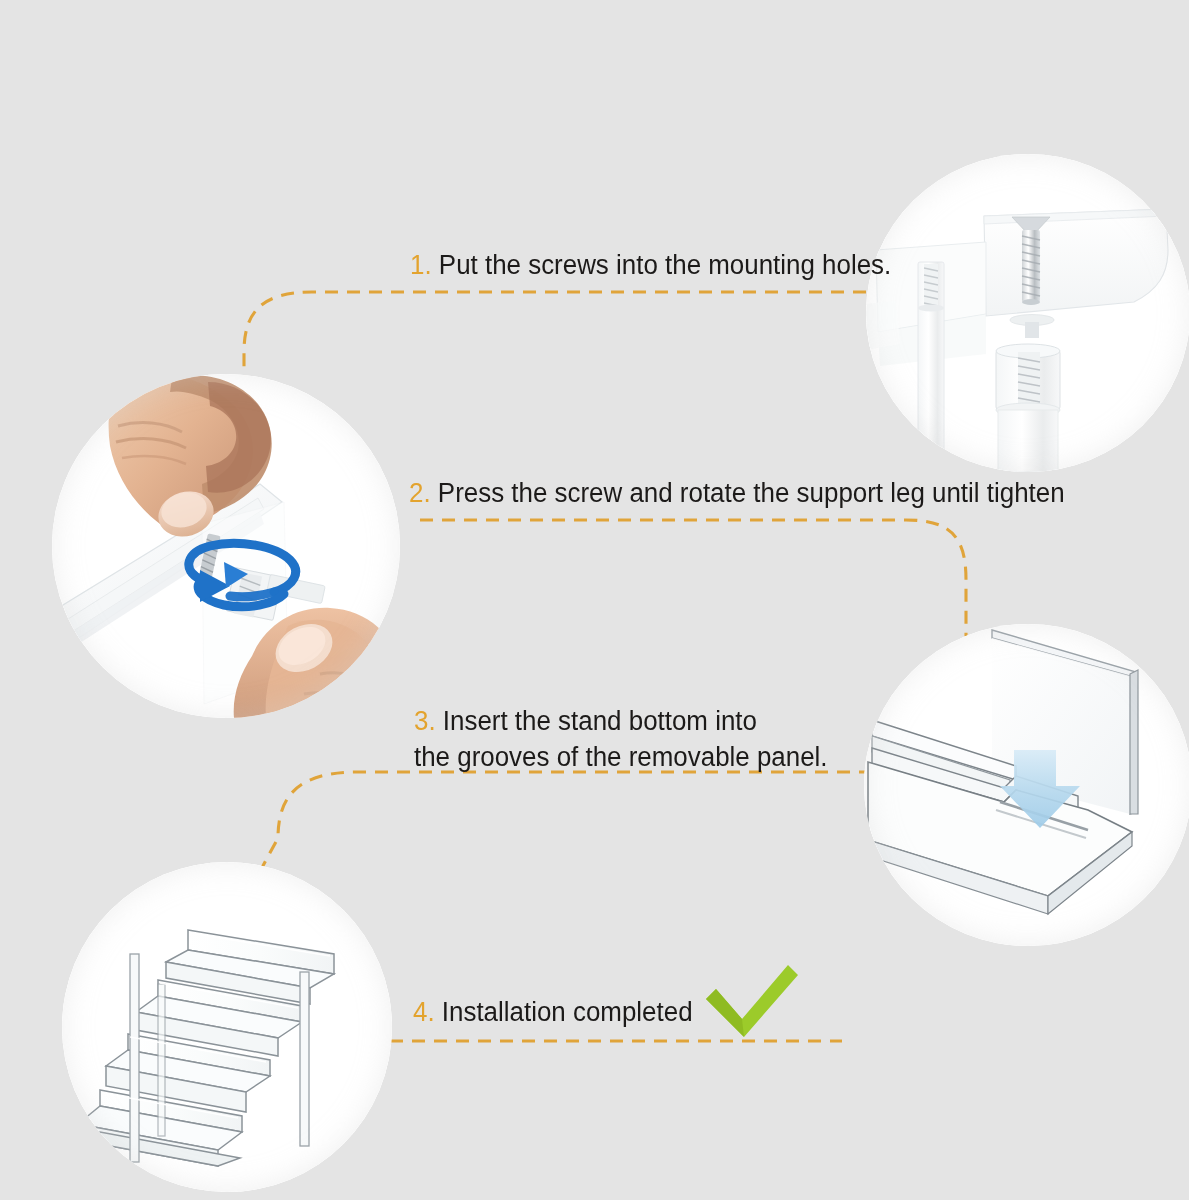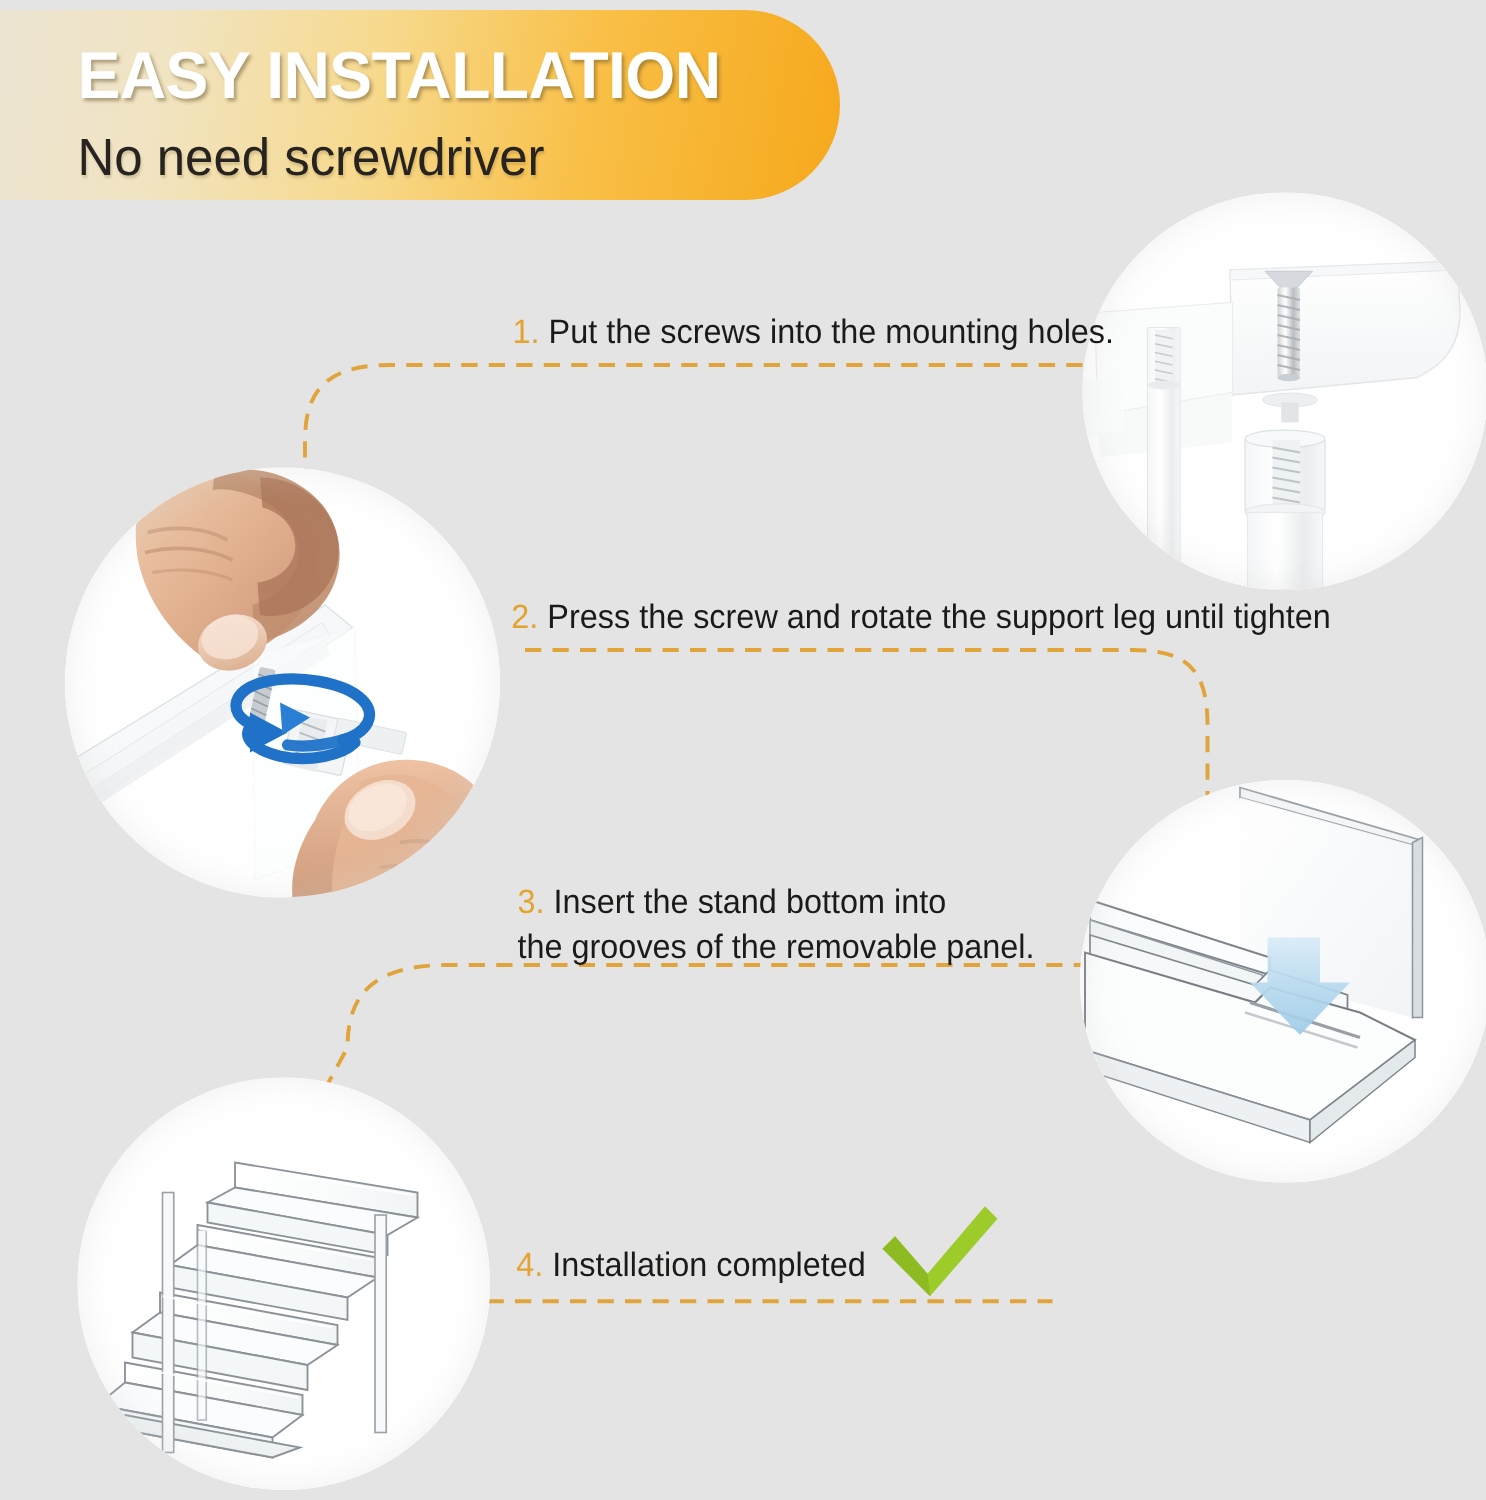--- a/index.html
+++ b/index.html
@@ -82,24 +82,20 @@
   }
 
   
   #check{position:absolute;left:702px;top:963px;width:100px;height:78px;}
 </style>
 </head>
 <body>
 
 <div id="stage">
 
-  <div class="banner">
-    <div class="banner-title">EASY INSTALLATION</div>
-    <div class="banner-sub">No need screwdriver</div>
-  </div>
 
   <svg id="connectors" viewBox="0 0 1189 1200">
 
     <path class="dash" d="M 866 292 L 312 292 C 262 292 244 312 244 352 L 244 398"></path>
 
     <path class="dash" d="M 420 520 L 906 520 C 952 520 966 538 966 580 L 966 640"></path>
 
     <path class="dash" d="M 872 772 L 358 772 C 300 772 278 794 278 838 L 252 886"></path>
 
     <path class="dash" d="M 390 1041 L 842 1041"></path>

